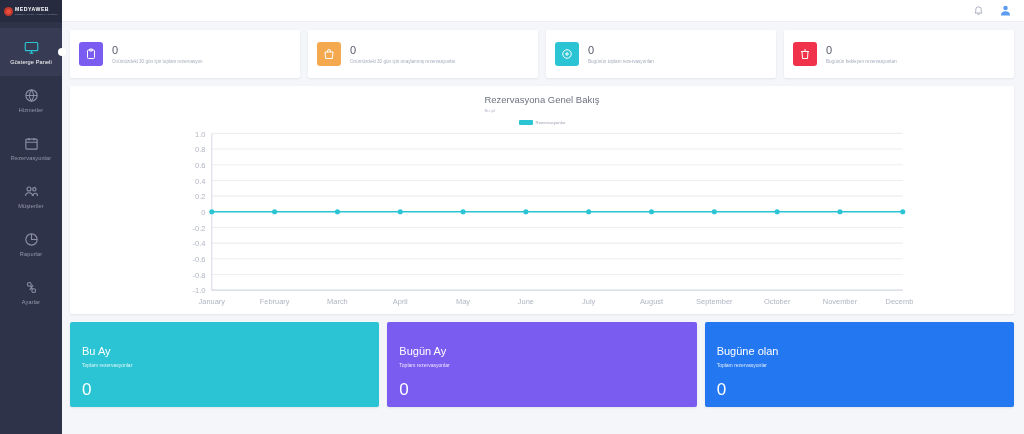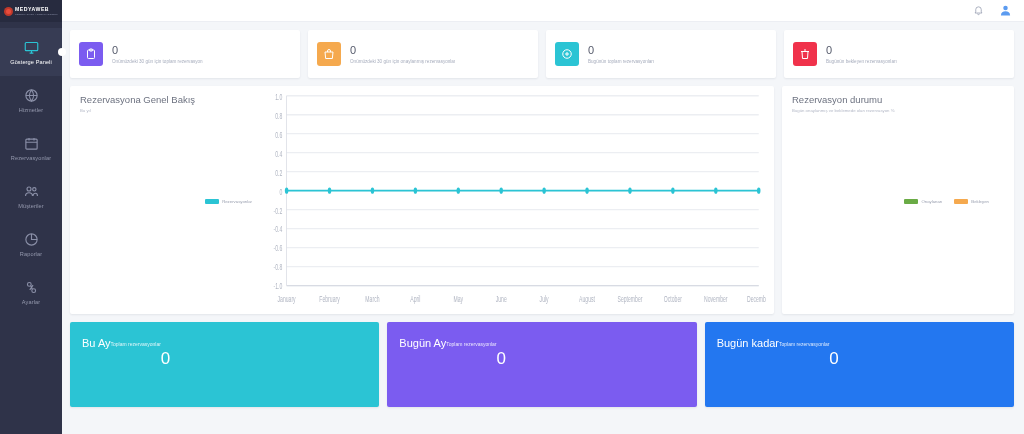--- a/index.html
+++ b/index.html
@@ -116,21 +116,21 @@
   .stat-label {
     font-size: 4.6px; color: #a7adbd; margin-top: 2px;
     white-space: nowrap; overflow: hidden; text-overflow: ellipsis;
   }
 
   
   .mid-row { display: flex; gap: 8px; margin-top: 8px; height: 228px; }
   .panel {
     background: #ffffff; border-radius: 2px;
     box-shadow: 0 1px 2px rgba(30,40,70,0.08);
-    display: flex; flex-direction: row;
+    display: flex; flex-direction: column; align-items: center;
   }
   .panel-chart { flex: 1 1 0; min-width: 0; }
   .panel-status { width: 232px; flex-shrink: 0; }
   .panel-head { padding: 8px 10px 4px 10px; }
   .panel-title {
     font-size: 9.5px; color: #6d7280; font-weight: 400; line-height: 1.2;
   }
   .panel-sub {
     font-size: 4.3px; color: #b3b8c6; margin-top: 3px;
   }
@@ -144,22 +144,22 @@
   .legend-swatch { width: 14px; height: 5px; border-radius: 1px; }
   .legend-text { font-size: 4.3px; color: #9aa0b0; white-space: nowrap; }
 
   
   .chart-wrap { flex: 1; position: relative; padding: 2px 8px 0 4px; }
   .chart-svg { width: 100%; height: 100%; display: block; }
 
   
   .bottom-row { display: flex; gap: 8px; margin-top: 8px; height: 85px; }
   .big-card {
-    flex: 1; border-radius: 2px; padding: 15px 12px;
-    display: flex; color: #ffffff;
+    flex: 1; border-radius: 2px; padding: 23px 12px;
+    display: flex; flex-direction: column; color: #ffffff;
     box-shadow: 0 1px 2px rgba(30,40,70,0.08);
   }
   .big-title { font-size: 11px; font-weight: 400; line-height: 1.2; }
   .big-sub {
     font-size: 5px; margin-top: 4px; color: rgba(255,255,255,0.85);
   }
   .big-value {
     font-size: 17px; font-weight: 300; margin-top: 13px; line-height: 1;
   }
 </style>
@@ -381,55 +381,39 @@
                 <circle cx="395.45454545454544" cy="79.5" r="2.4" fill="#2bc4d4"></circle>
                 <circle cx="454.3636363636364" cy="79.5" r="2.4" fill="#2bc4d4"></circle>
                 <circle cx="513.2727272727273" cy="79.5" r="2.4" fill="#2bc4d4"></circle>
                 <circle cx="572.1818181818181" cy="79.5" r="2.4" fill="#2bc4d4"></circle>
                 <circle cx="631.0909090909091" cy="79.5" r="2.4" fill="#2bc4d4"></circle>
                 <circle cx="690" cy="79.5" r="2.4" fill="#2bc4d4"></circle>
               </svg>
           </div>
         </section>
 
-        <section class="panel panel-status">
-          <div class="panel-head">
-            <div class="panel-title">Rezervasyon durumu</div>
-            <div class="panel-sub">Bugün onaylanmış ve beklemede olan rezervasyon %</div>
-          </div>
-          <div class="legend">
-            <span class="legend-item">
-              <span class="legend-swatch" style="background:#6aab45"></span>
-              <span class="legend-text">Onaylanan</span>
-            </span>
-            <span class="legend-item">
-              <span class="legend-swatch" style="background:#f5a94e"></span>
-              <span class="legend-text">Bekleyen</span>
-            </span>
-          </div>
-        </section>
 
       </div>
 
       <div class="bottom-row">
 
         <div class="big-card" style="background:#2bc4d4">
           <span class="big-title">Bu Ay</span>
           <span class="big-sub">Toplam rezervasyonlar</span>
           <span class="big-value">0</span>
         </div>
 
         <div class="big-card" style="background:#7b5cf0">
           <span class="big-title">Bugün Ay</span>
           <span class="big-sub">Toplam rezervasyonlar</span>
           <span class="big-value">0</span>
         </div>
 
         <div class="big-card" style="background:#2377f0">
-          <span class="big-title">Bugün kadar</span>
+          <span class="big-title">Bugüne olan</span>
           <span class="big-sub">Toplam rezervasyonlar</span>
           <span class="big-value">0</span>
         </div>
 
       </div>
 
     </div>
   </div>
 </div>
 

